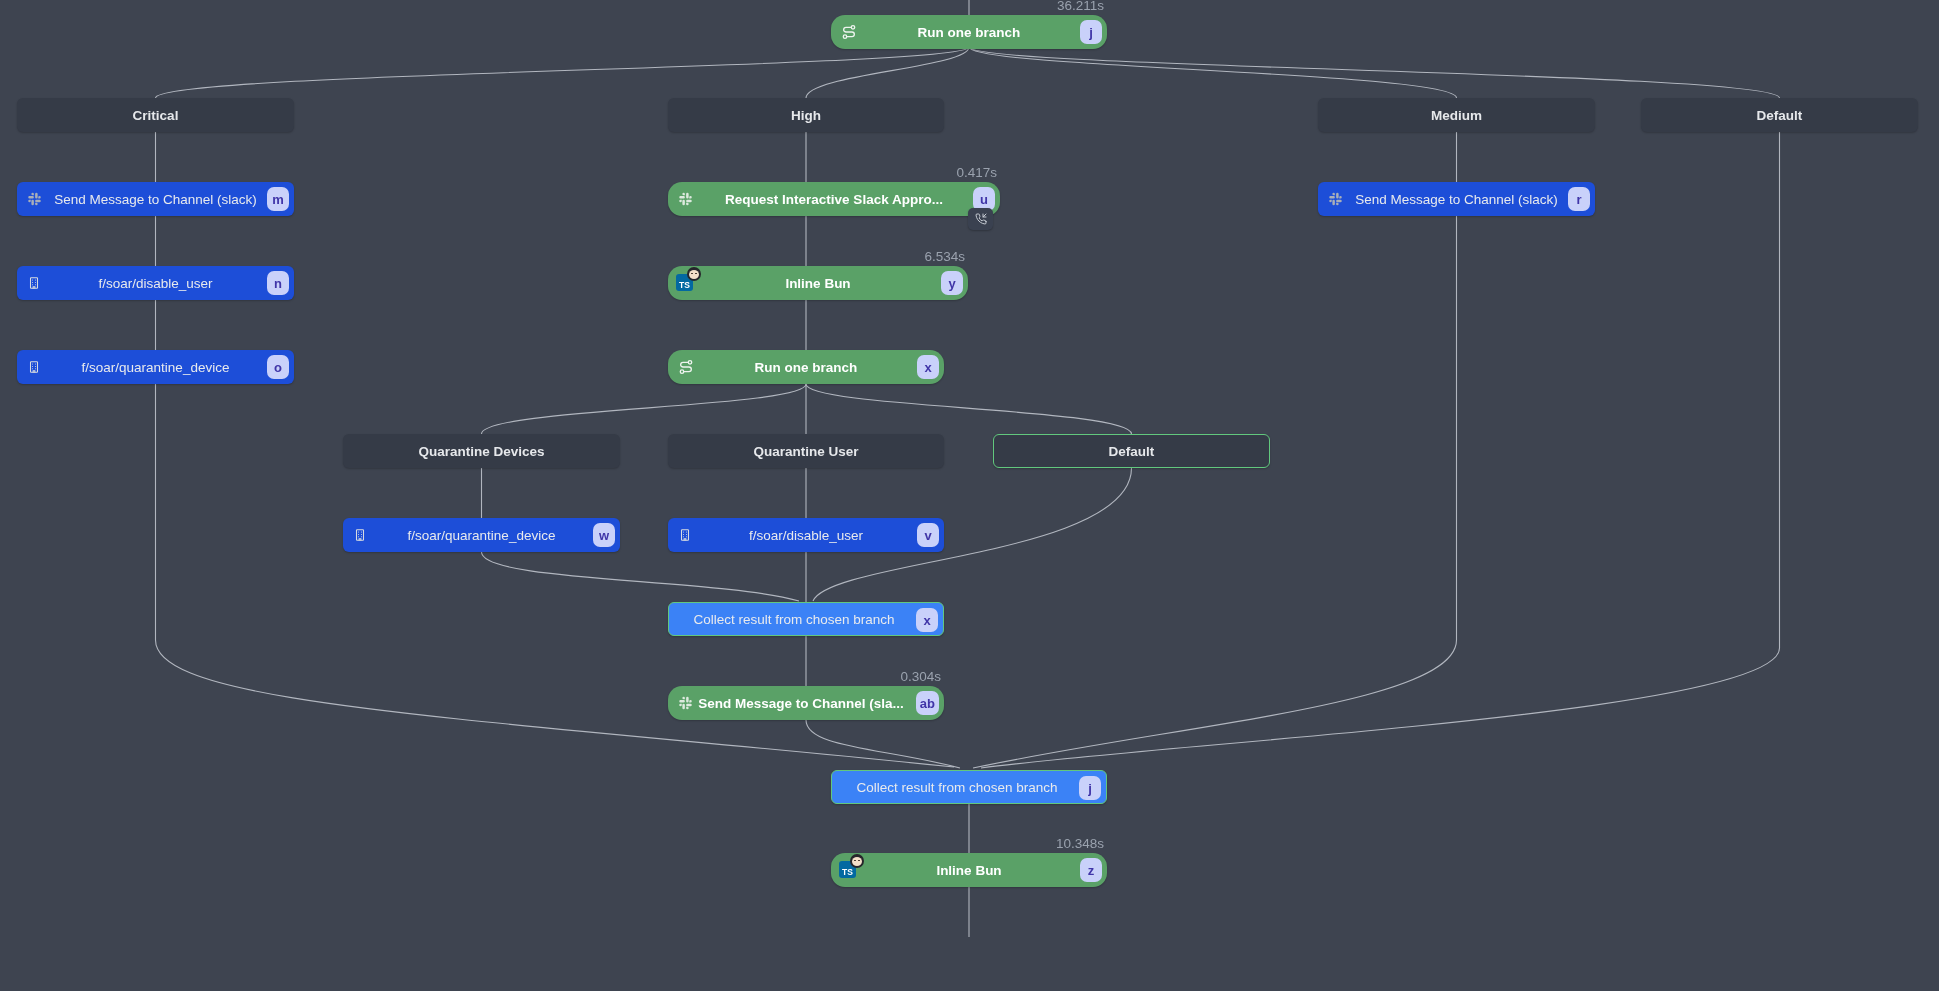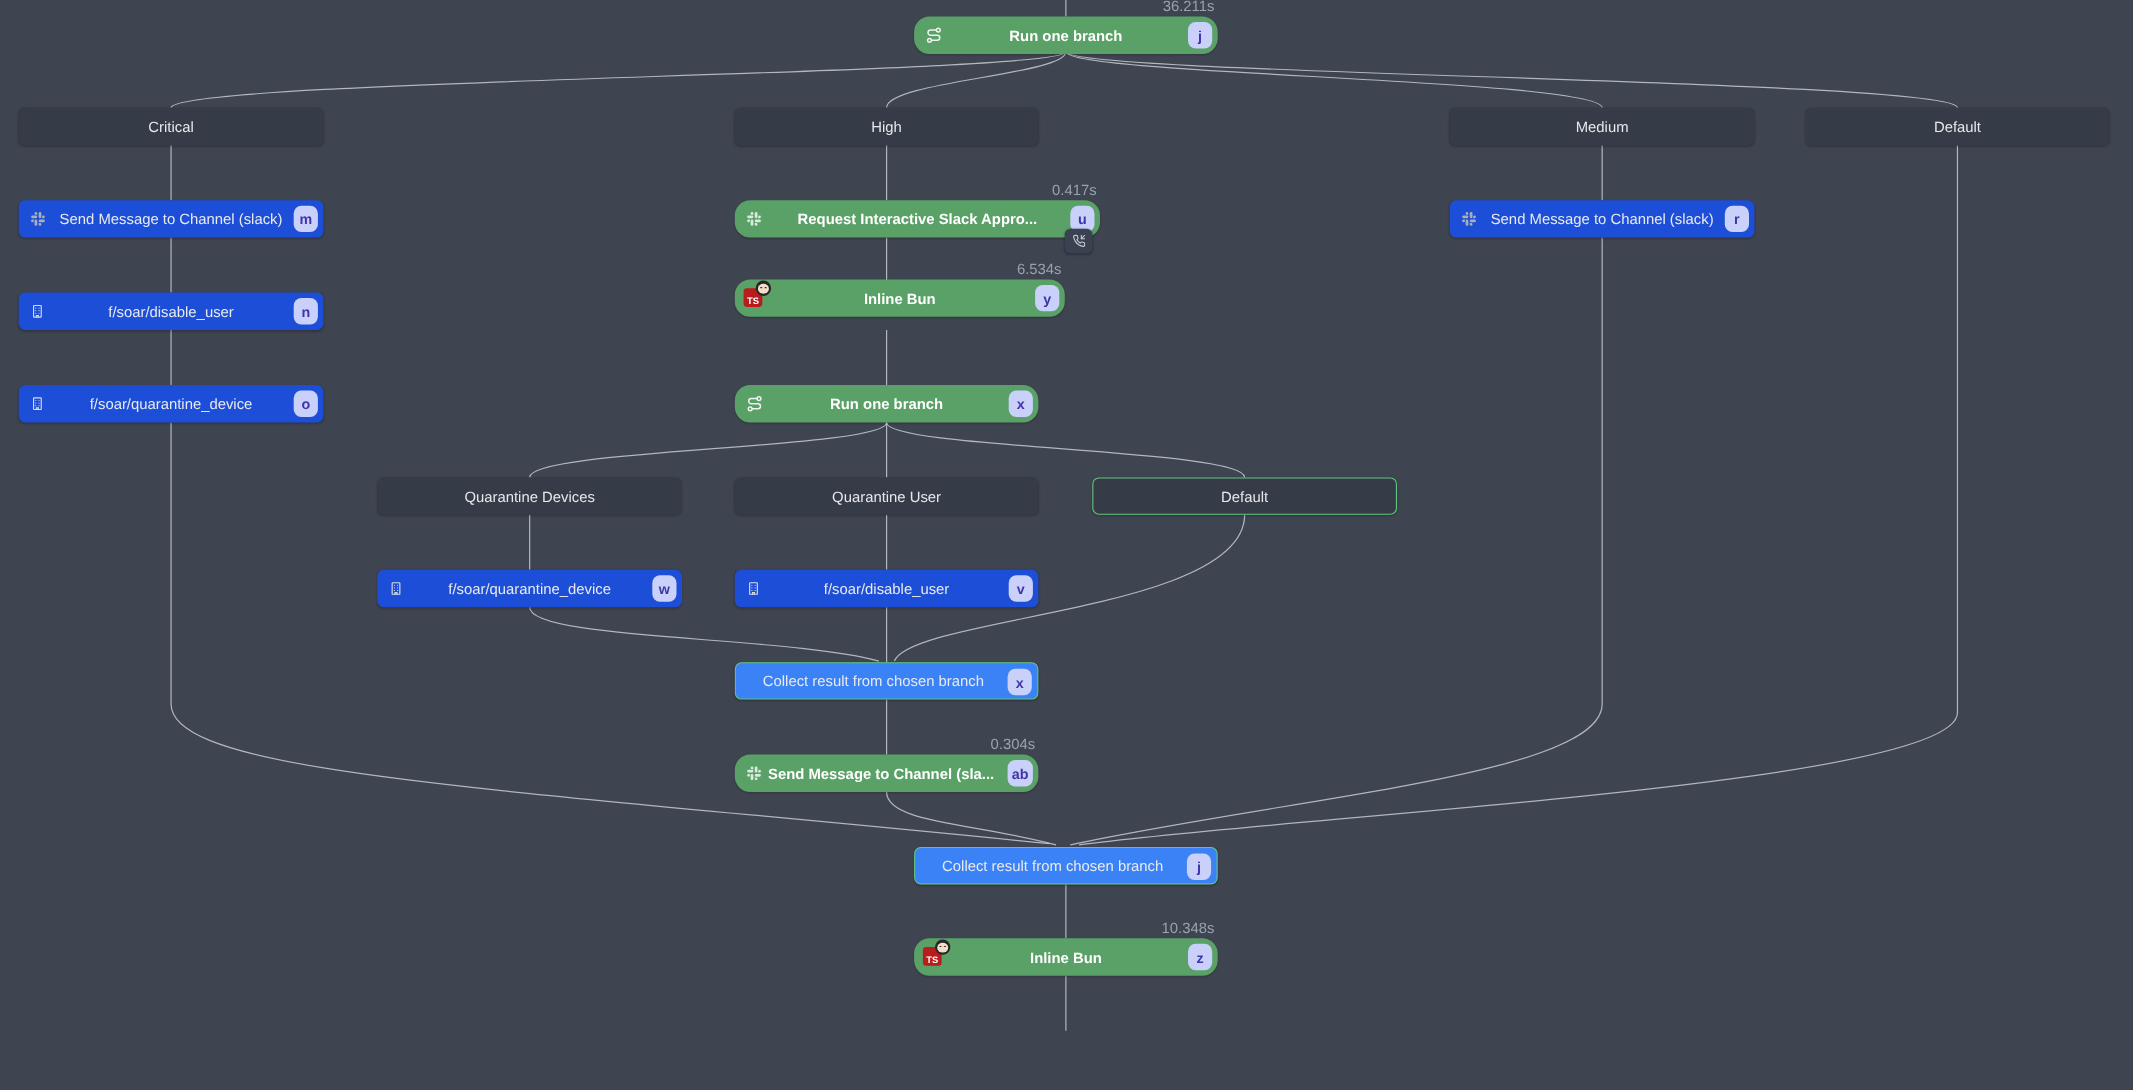--- a/index.html
+++ b/index.html
@@ -17,21 +17,21 @@
     cursor:pointer;
   }
   .node .nlabel{
     position:absolute;left:28px;right:28px;text-align:center;
     white-space:nowrap;overflow:hidden;pointer-events:none;
   }
   .green{background:#5aa167;color:#ffffff;border-radius:14px;}
   .green .nlabel{color:#ffffff;font-weight:bold;}
   .darknode{background:#1d4ed8;color:#e8eaed;}
   .headernode{background:#353b47;color:#e6e8eb;}
-  .headernode .nlabel{left:10px;right:10px;}
+  .headernode .nlabel{left:10px;right:10px;font-weight:bold;}
   .outlined{border:1px solid #62c87e;}
   .collect{background:#3b82f6;color:#e8eaed;}
 
   .badge{
     position:absolute;right:5px;top:5px;min-width:22px;height:24px;
     box-sizing:border-box;padding:0 4px;border-radius:7px;
     background:#c9d1fa;color:#4035a8;font-weight:700;font-size:13px;
     display:flex;align-items:center;justify-content:center;
   }
   .dur{
@@ -41,21 +41,21 @@
   .licon{
     position:absolute;left:10px;top:50%;transform:translateY(-50%);
     display:flex;align-items:center;justify-content:center;pointer-events:none;
   }
   .slack-dark{color:#a9afb9;}
   .slack-green{color:#dce9dd;}
   .building{color:#d8dbe0;}
   .route{color:#eef4ef;}
 
   .ts{
-    position:absolute;left:8px;top:8px;width:17px;height:17px;background:#b91c1c;
+    position:absolute;left:8px;top:8px;width:17px;height:17px;background:#0369a1;
     border-radius:3px;color:#fff;font-size:8.5px;font-weight:700;
     display:flex;align-items:flex-end;justify-content:center;padding-bottom:1px;
     box-sizing:border-box;pointer-events:none;
   }
   .bun{
     position:absolute;left:19px;top:1px;width:14px;height:14px;border-radius:50%;
     background:#26262b;display:flex;align-items:center;justify-content:center;
     pointer-events:none;
   }
   .bun-face{width:10px;height:9px;border-radius:50%;background:#f3dfc9;position:relative;}
@@ -181,21 +181,21 @@
     <span class="badge">u</span>
     <span class="phone-chip">
       <svg width="12" height="12" viewBox="0 0 24 24" fill="none" stroke="currentColor" stroke-width="2" stroke-linecap="round" stroke-linejoin="round">
         <path d="M16 2v6h6"></path>
           <path d="M22 2l-6 6"></path>
         <path d="M22 16.92v3a2 2 0 0 1-2.18 2 19.8 19.8 0 0 1-8.63-3.07 19.5 19.5 0 0 1-6-6A19.8 19.8 0 0 1 2.08 4.18 2 2 0 0 1 4.06 2h3a2 2 0 0 1 2 1.72c.13.96.36 1.9.7 2.81a2 2 0 0 1-.45 2.11L8.09 9.91a16 16 0 0 0 6 6l1.27-1.27a2 2 0 0 1 2.11-.45c.91.34 1.85.57 2.81.7A2 2 0 0 1 22 16.92z"></path>
       </svg>
     </span>
   </div>
 
-  <div class="node green" style="left:668px;top:254px;width:300px">
+  <div class="node green" style="left:668px;top:266px;width:300px">
     <span class="dur">6.534s</span>
     <span class="ts">TS</span>
     <span class="bun">
         <span class="bun-face"></span>
       </span>
     <span class="nlabel">Inline Bun</span>
     <span class="badge">y</span>
   </div>
 
   <div class="node green" style="left:668px;top:350px;width:276px">

